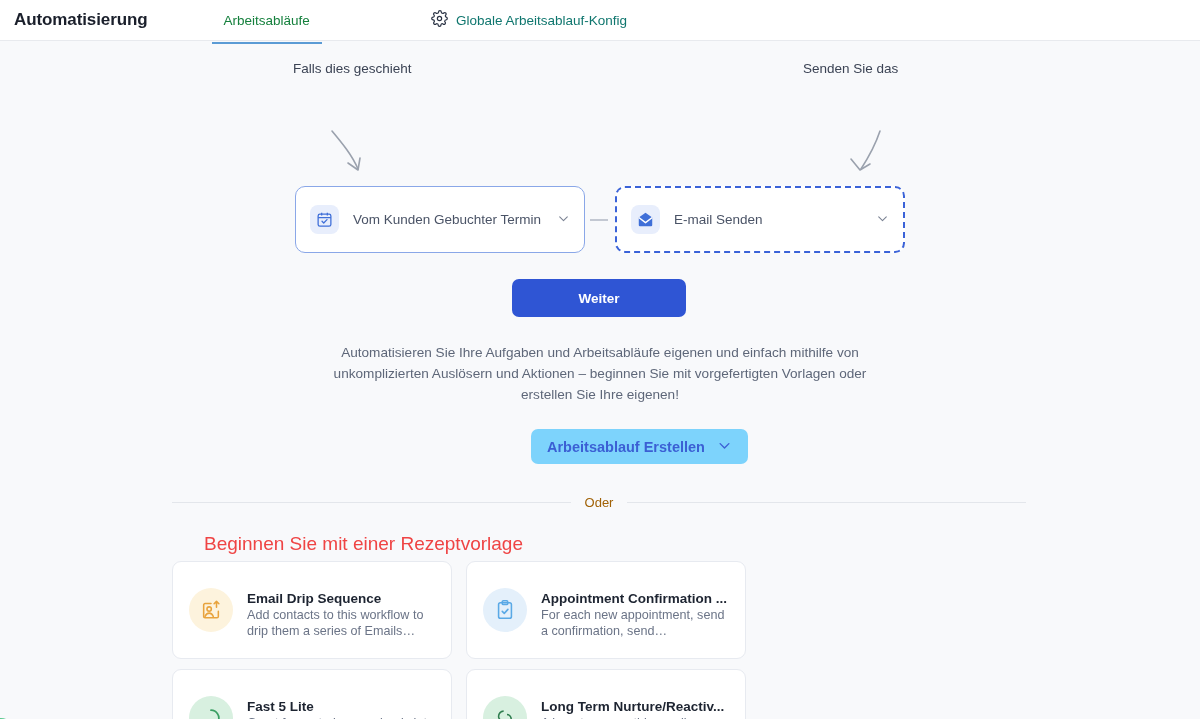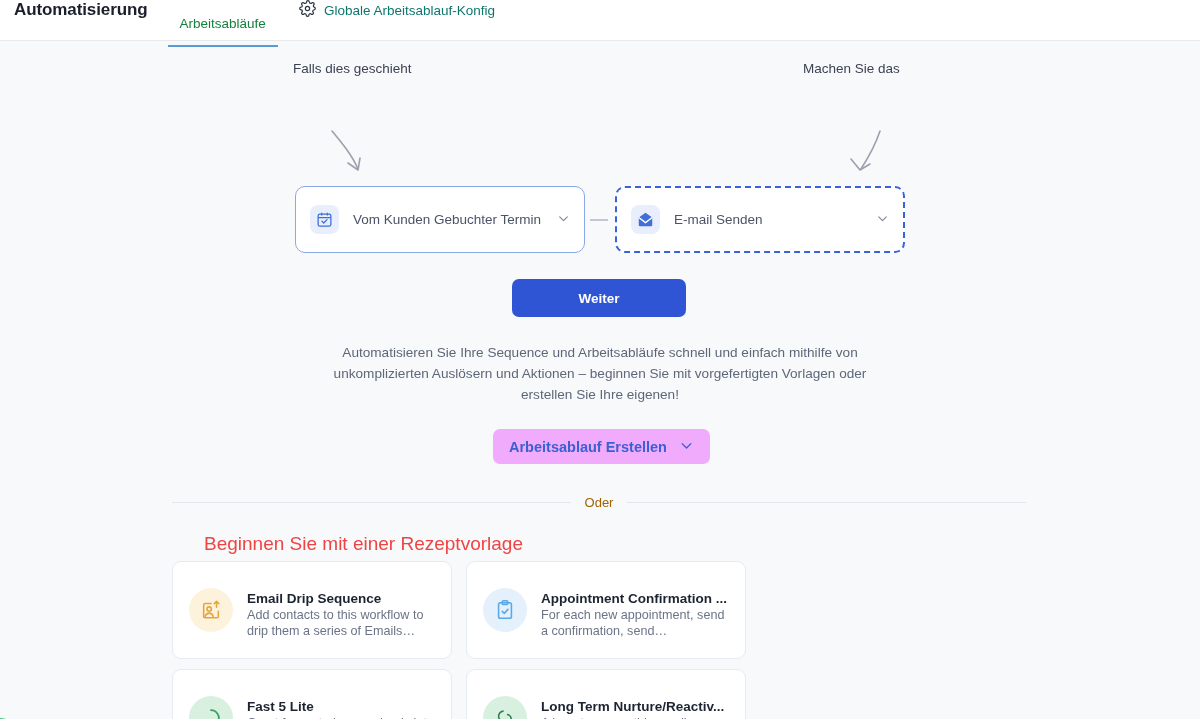--- a/index.html
+++ b/index.html
@@ -9,22 +9,23 @@
     background: #f8f9fb;
     overflow: hidden;
   }
 
   
   .header {
     height: 41px;
     background: #ffffff;
     border-bottom: 1px solid #e8eaee;
     display: flex;
-    align-items: flex-start;
+    align-items: center;
     padding-left: 14px;
+    gap: 44px;
   }
   .app-title {
     font-size: 17px;
     font-weight: bold;
     color: #1a1f2b;
     display: flex;
     align-items: center;
     letter-spacing: -0.1px;
     padding-right: 20px;
   }
@@ -157,24 +158,24 @@
     width: 540px;
     text-align: center;
     font-size: 13.6px;
     line-height: 21px;
     color: #5e6779;
   }
 
   
   .btn-create {
     position: absolute;
-    left: 493px; top: 388px;
+    left: 531px; top: 388px;
     height: 35px;
     padding: 0 16px;
-    background: #f0abfc;
+    background: #7dd3fc;
     border: none;
     border-radius: 7px;
     display: flex;
     align-items: center;
     gap: 12px;
     cursor: pointer;
     font-family: "Liberation Sans", sans-serif;
   }
   .btn-create-label {
     font-size: 14.5px;
@@ -280,21 +281,21 @@
       </svg>
     </span>
     <span>Globale Arbeitsablauf-Konfig</span>
   </div>
 </div>
 
 <div class="canvas">
 
   <div class="labels-row">
     <div class="lbl lbl-if">Falls dies geschieht</div>
-    <div class="lbl lbl-do">Machen Sie das</div>
+    <div class="lbl lbl-do">Senden Sie das</div>
   </div>
 
   <span class="arrow-svg arrow-left">
     <svg width="48" height="52" viewBox="0 0 48 52" fill="none">
       <path d="M6 4 C 16 16, 26 28, 32 42" stroke="#9aa1ad" stroke-width="1.6" stroke-linecap="round"></path>
       <path d="M22 36 L 32 43 L 34 31" stroke="#9aa1ad" stroke-width="1.6" stroke-linecap="round" stroke-linejoin="round" fill="none"></path>
     </svg>
   </span>
   <span class="arrow-svg arrow-right">
     <svg width="48" height="52" viewBox="0 0 48 52" fill="none">
@@ -334,21 +335,21 @@
           <path d="M5 9l7 7 7-7" stroke-linecap="round" stroke-linejoin="round"></path>
         </svg>
       </span>
     </div>
   </div>
 
   <div class="connector"></div>
 
   <button class="btn-weiter">Weiter</button>
 
-  <div class="description">Automatisieren Sie Ihre Sequence und Arbeitsabläufe schnell und einfach mithilfe von unkomplizierten Auslösern und Aktionen – beginnen Sie mit vorgefertigten Vorlagen oder erstellen Sie Ihre eigenen!</div>
+  <div class="description">Automatisieren Sie Ihre Aufgaben und Arbeitsabläufe eigenen und einfach mithilfe von unkomplizierten Auslösern und Aktionen – beginnen Sie mit vorgefertigten Vorlagen oder erstellen Sie Ihre eigenen!</div>
 
   <button class="btn-create">
     <span class="btn-create-label">Arbeitsablauf Erstellen</span>
     <span>
       <svg width="15" height="15" viewBox="0 0 24 24" fill="none" stroke="#3b5fd4" stroke-width="2.2">
         <path d="M5 9l7 7 7-7" stroke-linecap="round" stroke-linejoin="round"></path>
       </svg>
     </span>
   </button>
 

